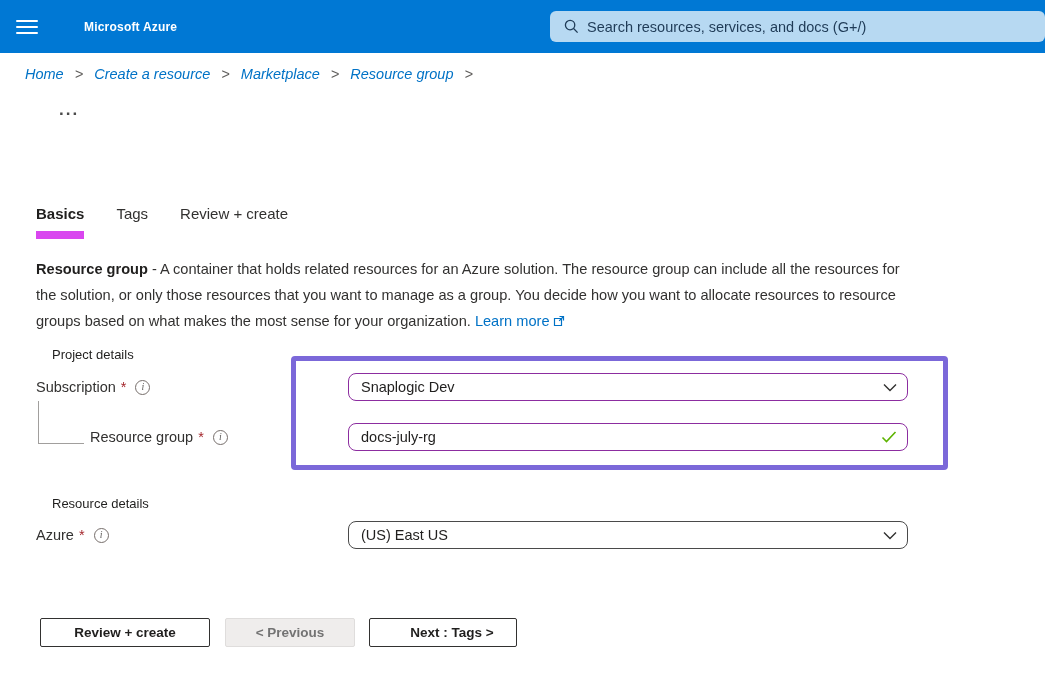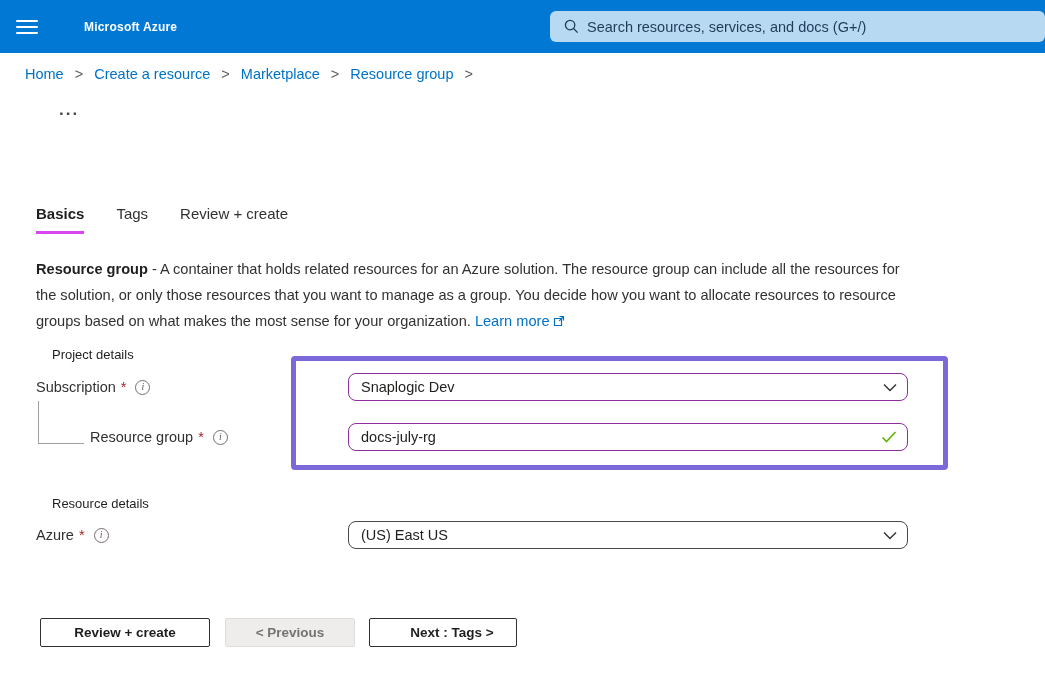--- a/index.html
+++ b/index.html
@@ -39,40 +39,40 @@
   .searchbox input {
     flex: 1; border: none; outline: none; background: transparent;
     font-family: "Liberation Sans", sans-serif;
     font-size: 14.5px; color: #1f3b57;
   }
   .searchbox input::placeholder { color: #1f3b57; opacity: 1; }
 
   
   .breadcrumb {
     position: absolute; left: 25px; top: 66px;
-    font-size: 14.5px; white-space: nowrap;
+    font-size: 14.5px; white-space: nowrap; font-style: italic;
   }
   .breadcrumb a { color: #0072c6; text-decoration: none; cursor: pointer; }
   .breadcrumb .sep { color: #605e5c; margin: 0 7px; }
 
   
   .titlerow { position: absolute; left: 25px; top: 99px; display: flex; align-items: center; }
   .page-title { font-size: 27px; font-weight: bold; color: #201f1e; letter-spacing: 0.2px; }
   .context-dots {
     margin-left: 34px; color: #4a4a4a; font-size: 17px; font-weight: bold;
     letter-spacing: 2px; cursor: pointer; line-height: 1; padding-top: 2px;
   }
 
   
   .tabs {
     position: absolute; left: 36px; top: 205px; display: flex; gap: 32px;
     font-size: 15px;
   }
   .tab { padding-bottom: 9px; cursor: pointer; color: #323130; }
-  .tab.active { font-weight: bold; color: #201f1e; border-bottom: 3px solid #d946ef; }
+  .tab.active { font-weight: bold; color: #201f1e; border-bottom: 8px solid #d946ef; }
 
   
   .description {
     position: absolute; left: 36px; top: 256px; width: 872px;
     font-size: 14.6px; line-height: 26px; color: #323130;
   }
   .description b { color: #201f1e; }
   .learn-more { color: #0072c6; text-decoration: none; cursor: pointer; white-space: nowrap; }
   .ext-icon { display: inline-block; vertical-align: -1px; margin-left: 3px; }
 

